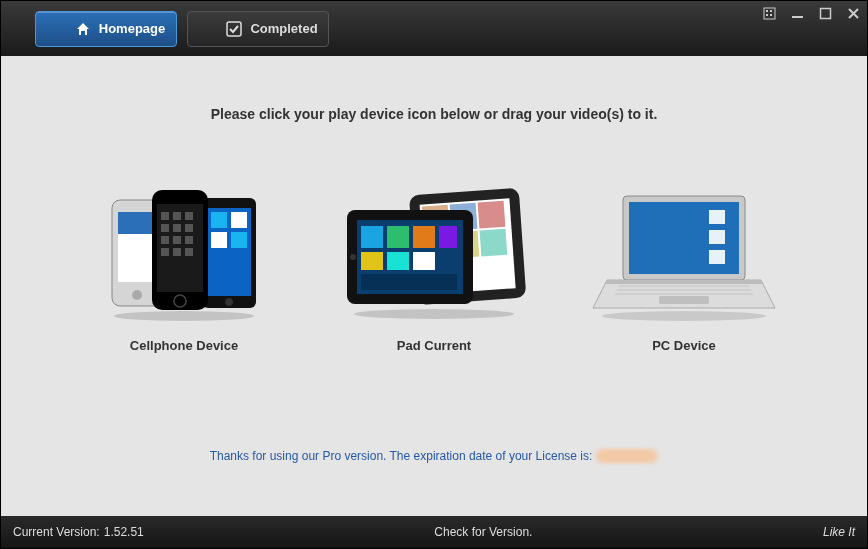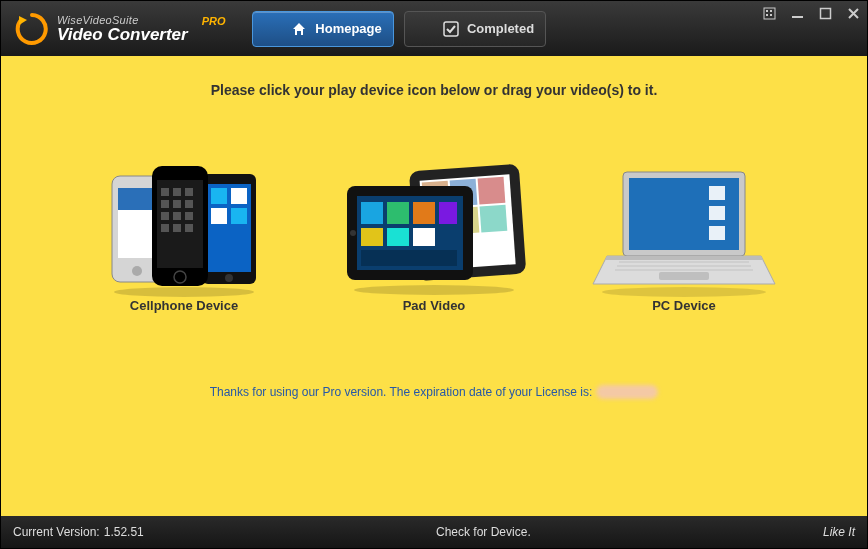--- a/index.html
+++ b/index.html
@@ -40,65 +40,52 @@
   border-color: #4a97dd;
   color: #fff;
   box-shadow: inset 0 1px 0 rgba(255,255,255,.25);
 }
 .win-controls {
   position: absolute; right: 6px; top: 4px;
   display: flex; gap: 12px; align-items: center;
 }
 .win-btn { width: 16px; height: 16px; cursor: pointer; display: flex; align-items: center; justify-content: center; }
 .main {
-  flex: 1; background: #fde047;
+  flex: 1; background: #e5e5e5;
   display: flex; flex-direction: column; align-items: center;
-  padding-top: 26px;
+  padding-top: 50px;
 }
 .instruction { font-size: 14px; font-weight: bold; color: #333; }
 .devices { display: flex; gap: 60px; margin-top: 60px; }
 .device {
-  display: flex; flex-direction: column; align-items: center; 
+  display: flex; flex-direction: column; align-items: center; gap: 16px;
   cursor: pointer;
 }
 .device-img { width: 190px; height: 140px; display: flex; align-items: center; justify-content: center; }
 .device-label { font-size: 13px; font-weight: bold; color: #333; }
 .license-line {
-  margin-top: 72px; font-size: 12px; color: #2658a6;
+  margin-top: 96px; font-size: 12px; color: #2658a6;
   display: flex; align-items: center; gap: 4px;
 }
 .blur { display:inline-block; width: 62px; height: 14px; background: #f4c9a5; border-radius: 7px; filter: blur(2px); }
 .statusbar {
   height: 22px; background: linear-gradient(#2a2a2a,#151515);
   color: #ddd; font-size: 12px;
   display: flex; align-items: center; justify-content: space-between;
   padding: 16px 12px;
 }
 .status-left { display:flex; gap:4px; }
 .status-mid { cursor:pointer; }
 .status-right { cursor:pointer;font-style:italic; }
 svg { display:block; }
 </style>
 </head>
 <body>
 
 <div class="titlebar">
-  <div class="logo-block">
-    <span class="logo-icon">
-      <svg viewBox="0 0 34 34" width="34" height="34">
-        <path d="M17 3 A14 14 0 1 1 6 8" fill="none" stroke="#ff9a00" stroke-width="4" stroke-linecap="round"></path>
-        <path d="M4 4 L4 13 L12 8 Z" fill="#ffb400"></path>
-      </svg>
-    </span>
-    <div class="logo-text">
-      <span class="logo-top">WiseVideoSuite</span>
-      <span class="logo-bottom">Video Converter</span>
-    </div>
-    <span class="pro-badge">PRO</span>
-  </div>
 
   <div class="tabs">
     <div class="tab active">
       <span>
         <svg width="16" height="16" viewBox="0 0 16 16">
             <path d="M2 8 L8 2 L14 8 L12 8 L12 14 L10 14 L10 10 L6 10 L6 14 L4 14 L4 8 Z" fill="#fff"></path>
           </svg>
       </span>
       <span>Homepage</span>
     </div>
@@ -206,21 +193,21 @@
             <rect x="74" y="44" width="22" height="22" fill="#e17a19"></rect>
             <rect x="100" y="44" width="18" height="22" fill="#7a19e1"></rect>
             <rect x="22" y="70" width="22" height="18" fill="#e1c419"></rect>
             <rect x="48" y="70" width="22" height="18" fill="#19e1d4"></rect>
             <rect x="74" y="70" width="22" height="18" fill="#fff"></rect>
             <rect x="22" y="92" width="96" height="16" fill="#063055"></rect>
             <circle cx="14" cy="75" r="3" fill="#333"></circle>
           </g>
         </svg>
       </div>
-      <div class="device-label">Pad Video</div>
+      <div class="device-label">Pad Current</div>
     </div>
 
     <div class="device">
       <div class="device-img">
         <svg width="190" height="140" viewBox="0 0 190 140">
           <ellipse cx="95" cy="134" rx="82" ry="5" fill="#000" opacity=".12"></ellipse>
           <rect x="34" y="14" width="122" height="84" rx="4" fill="#c9c9c9" stroke="#888"></rect>
           <rect x="40" y="20" width="110" height="72" fill="#1e6fb8"></rect>
           <rect x="120" y="28" width="16" height="14" fill="#fff" opacity=".9"></rect>
           <rect x="120" y="48" width="16" height="14" fill="#fff" opacity=".9"></rect>
@@ -244,15 +231,15 @@
     <span>Thanks for using our Pro version. The expiration date of your License is:</span>
     <span class="blur"></span>
   </div>
 </div>
 
 <div class="statusbar">
   <div class="status-left">
     <span>Current Version:</span>
     <span>1.52.51</span>
   </div>
-  <div class="status-mid">Check for Device.</div>
+  <div class="status-mid">Check for Version.</div>
   <div class="status-right">Like It</div>
 </div>
 
 </body></html>

